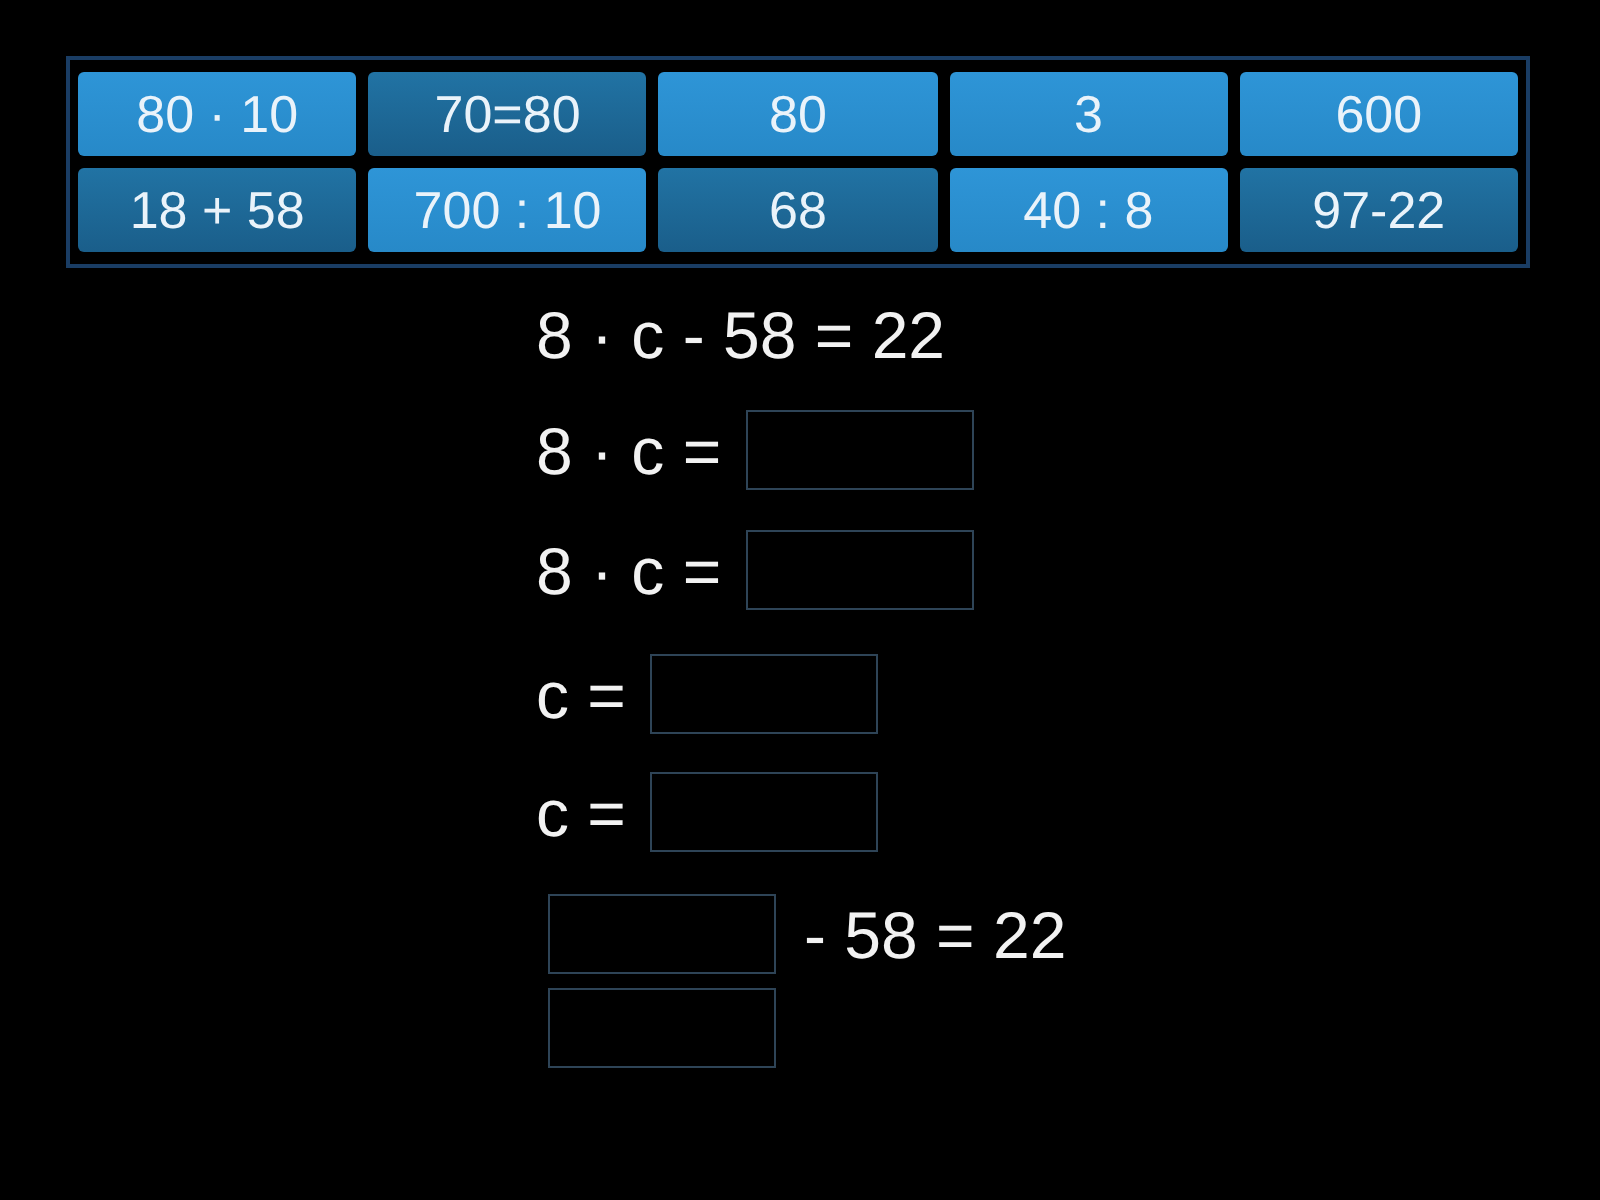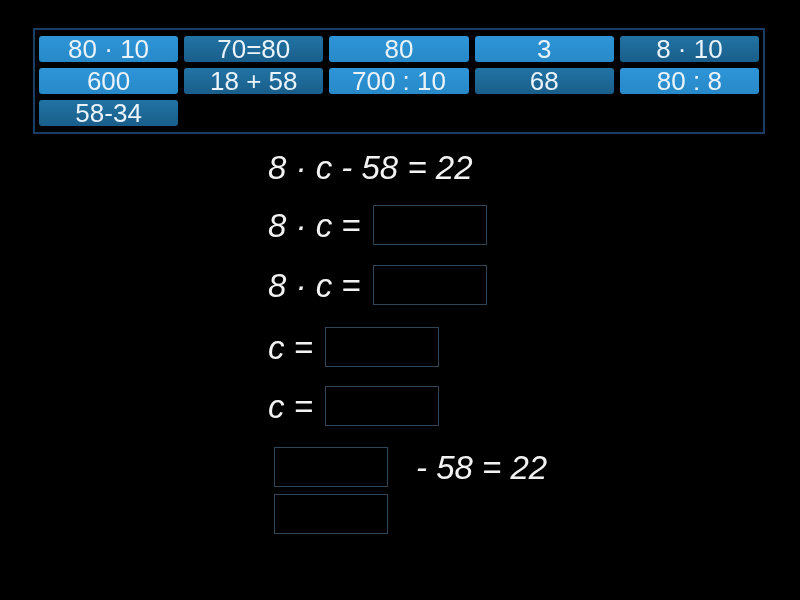--- a/index.html
+++ b/index.html
@@ -52,58 +52,56 @@
   
   .line {
     position: absolute;
     display: flex;
     align-items: center;
     height: 42px;
     color: var(--equation-text, #f2f2f2);
     font-size: 33px;
     line-height: 1;
     white-space: pre;
-    font-style: italic;
   }
   .line.title-line { left: 268px; top: 146px; }
   .line.step-a { left: 268px; top: 204px; }
   .line.step-b { left: 268px; top: 264px; }
   .line.step-c { left: 268px; top: 326px; }
   .line.step-d { left: 268px; top: 385px; }
   .line.step-e { left: 274px; top: 446px; }
   .line.step-f { left: 274px; top: 493px; }
 
   .slot {
     box-sizing: border-box;
     width: 114px;
     height: 40px;
     border: 1px solid var(--slot-border, #2e4457);
     background: transparent;
     flex: 0 0 auto;
   }
   .slot.after-text { margin-left: 12px; }
-  .suffix-text { margin-left: 28px; text-align: right; }
+  .suffix-text { margin-left: 14px; text-align: right; }
 </style>
 </head>
 <body>
 
 <div>
 
   <div class="board">
     <div class="tile light">80 · 10</div>
     <div class="tile dark">70=80</div>
     <div class="tile light">80</div>
     <div class="tile light">3</div>
-    <div class="tile dark">8 · 10</div>
     <div class="tile light">600</div>
     <div class="tile dark">18 + 58</div>
     <div class="tile light">700 : 10</div>
     <div class="tile dark">68</div>
-    <div class="tile light">80 : 8</div>
-    <div class="tile dark">58-34</div>
+    <div class="tile light">40 : 8</div>
+    <div class="tile dark">97-22</div>
   </div>
 
   <div class="line title-line">8 · c - 58 = 22</div>
 
   <div class="line step-a">
     <span>8 · c =</span>
     <span class="slot after-text"></span>
   </div>
 
   <div class="line step-b">

